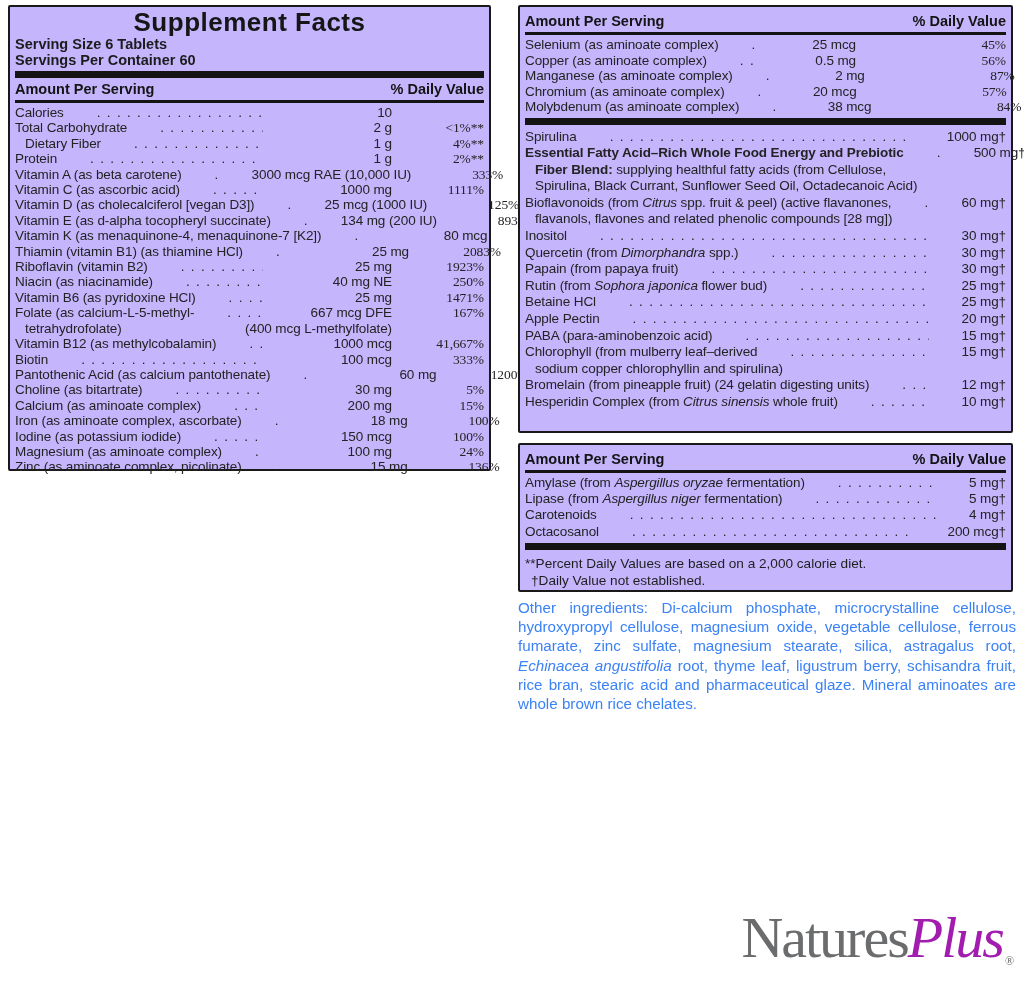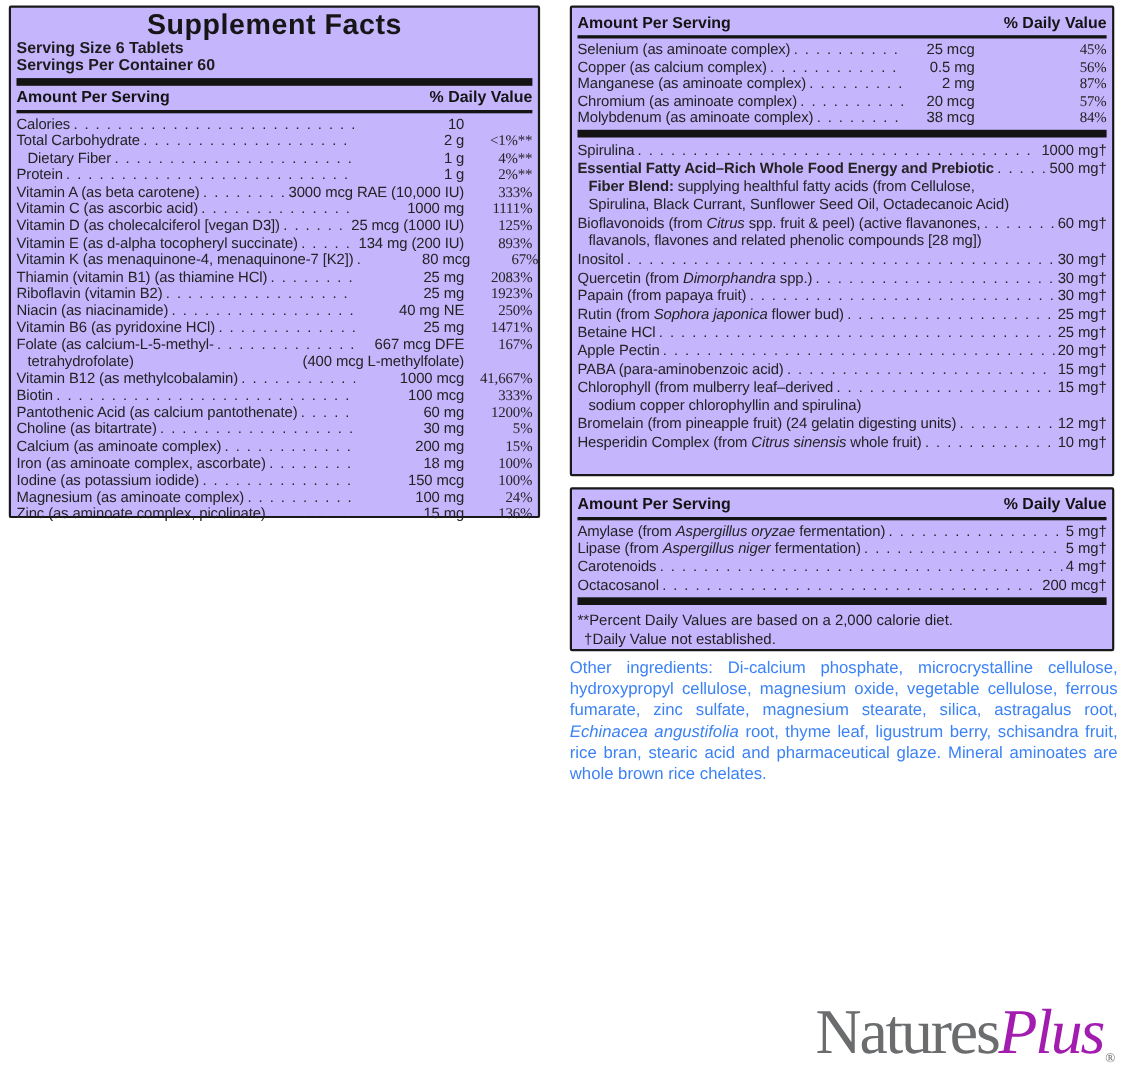--- a/index.html
+++ b/index.html
@@ -15,21 +15,21 @@
             letter-spacing:.5px;color:#161616;}
   .serv{font-size:14.5px;line-height:16px;font-weight:bold;color:#1c1c1c;}
   .bar{height:7px;background:#141414;margin:3px 0 0;}
   .bar.mid{margin:3px 0 2px;}
   .thead{display:flex;justify-content:space-between;align-items:baseline;font-weight:bold;
          font-size:14.5px;line-height:22px;border-bottom:3px solid #141414;color:#141414;}
   .right-box1 .thead,.right-box2 .thead{padding-top:3px;}
 
   .rows{padding-top:2px;}
   .row{display:flex;align-items:center;font-size:13.5px;line-height:15.4px;
-       letter-spacing:-.1px;white-space:nowrap;}
+       letter-spacing:-.1px;white-space:nowrap;gap:30px;}
   .botanicals .row{line-height:16.6px;}
   .minerals .row{line-height:15.5px;}
   .enzymes .row{line-height:16.2px;}
   .row.indent .rn{padding-left:10px;}
   .rn{flex:0 1 auto;}
   .dots{flex:1 1 4px;min-width:4px;overflow:hidden;white-space:nowrap;margin:0 3px;}
   .dots::after{content:". . . . . . . . . . . . . . . . . . . . . . . . . . . . . . . . . . . . . . . . . . . . . . . . . . . . . . . . . . . . . . . . . . . . . . . . . . . . . . . . . . . . . . . . . . . .";
                letter-spacing:1.3px;}
   .sp{flex:1 1 4px;}
   .ra{flex:0 0 auto;text-align:right;}
@@ -217,21 +217,21 @@
       <span>% Daily Value</span>
     </div>
     <div class="rows minerals">
         <div class="row">
           <span class="rn">Selenium (as aminoate complex)</span>
           <span class="dots"></span>
           <span class="ra">25 mcg</span>
           <span class="rd">45%</span>
         </div>
         <div class="row">
-          <span class="rn">Copper (as calcium complex)</span>
+          <span class="rn">Copper (as aminoate complex)</span>
           <span class="dots"></span>
           <span class="ra">0.5 mg</span>
           <span class="rd">56%</span>
         </div>
         <div class="row">
           <span class="rn">Manganese (as aminoate complex)</span>
           <span class="dots"></span>
           <span class="ra">2 mg</span>
           <span class="rd">87%</span>
         </div>

